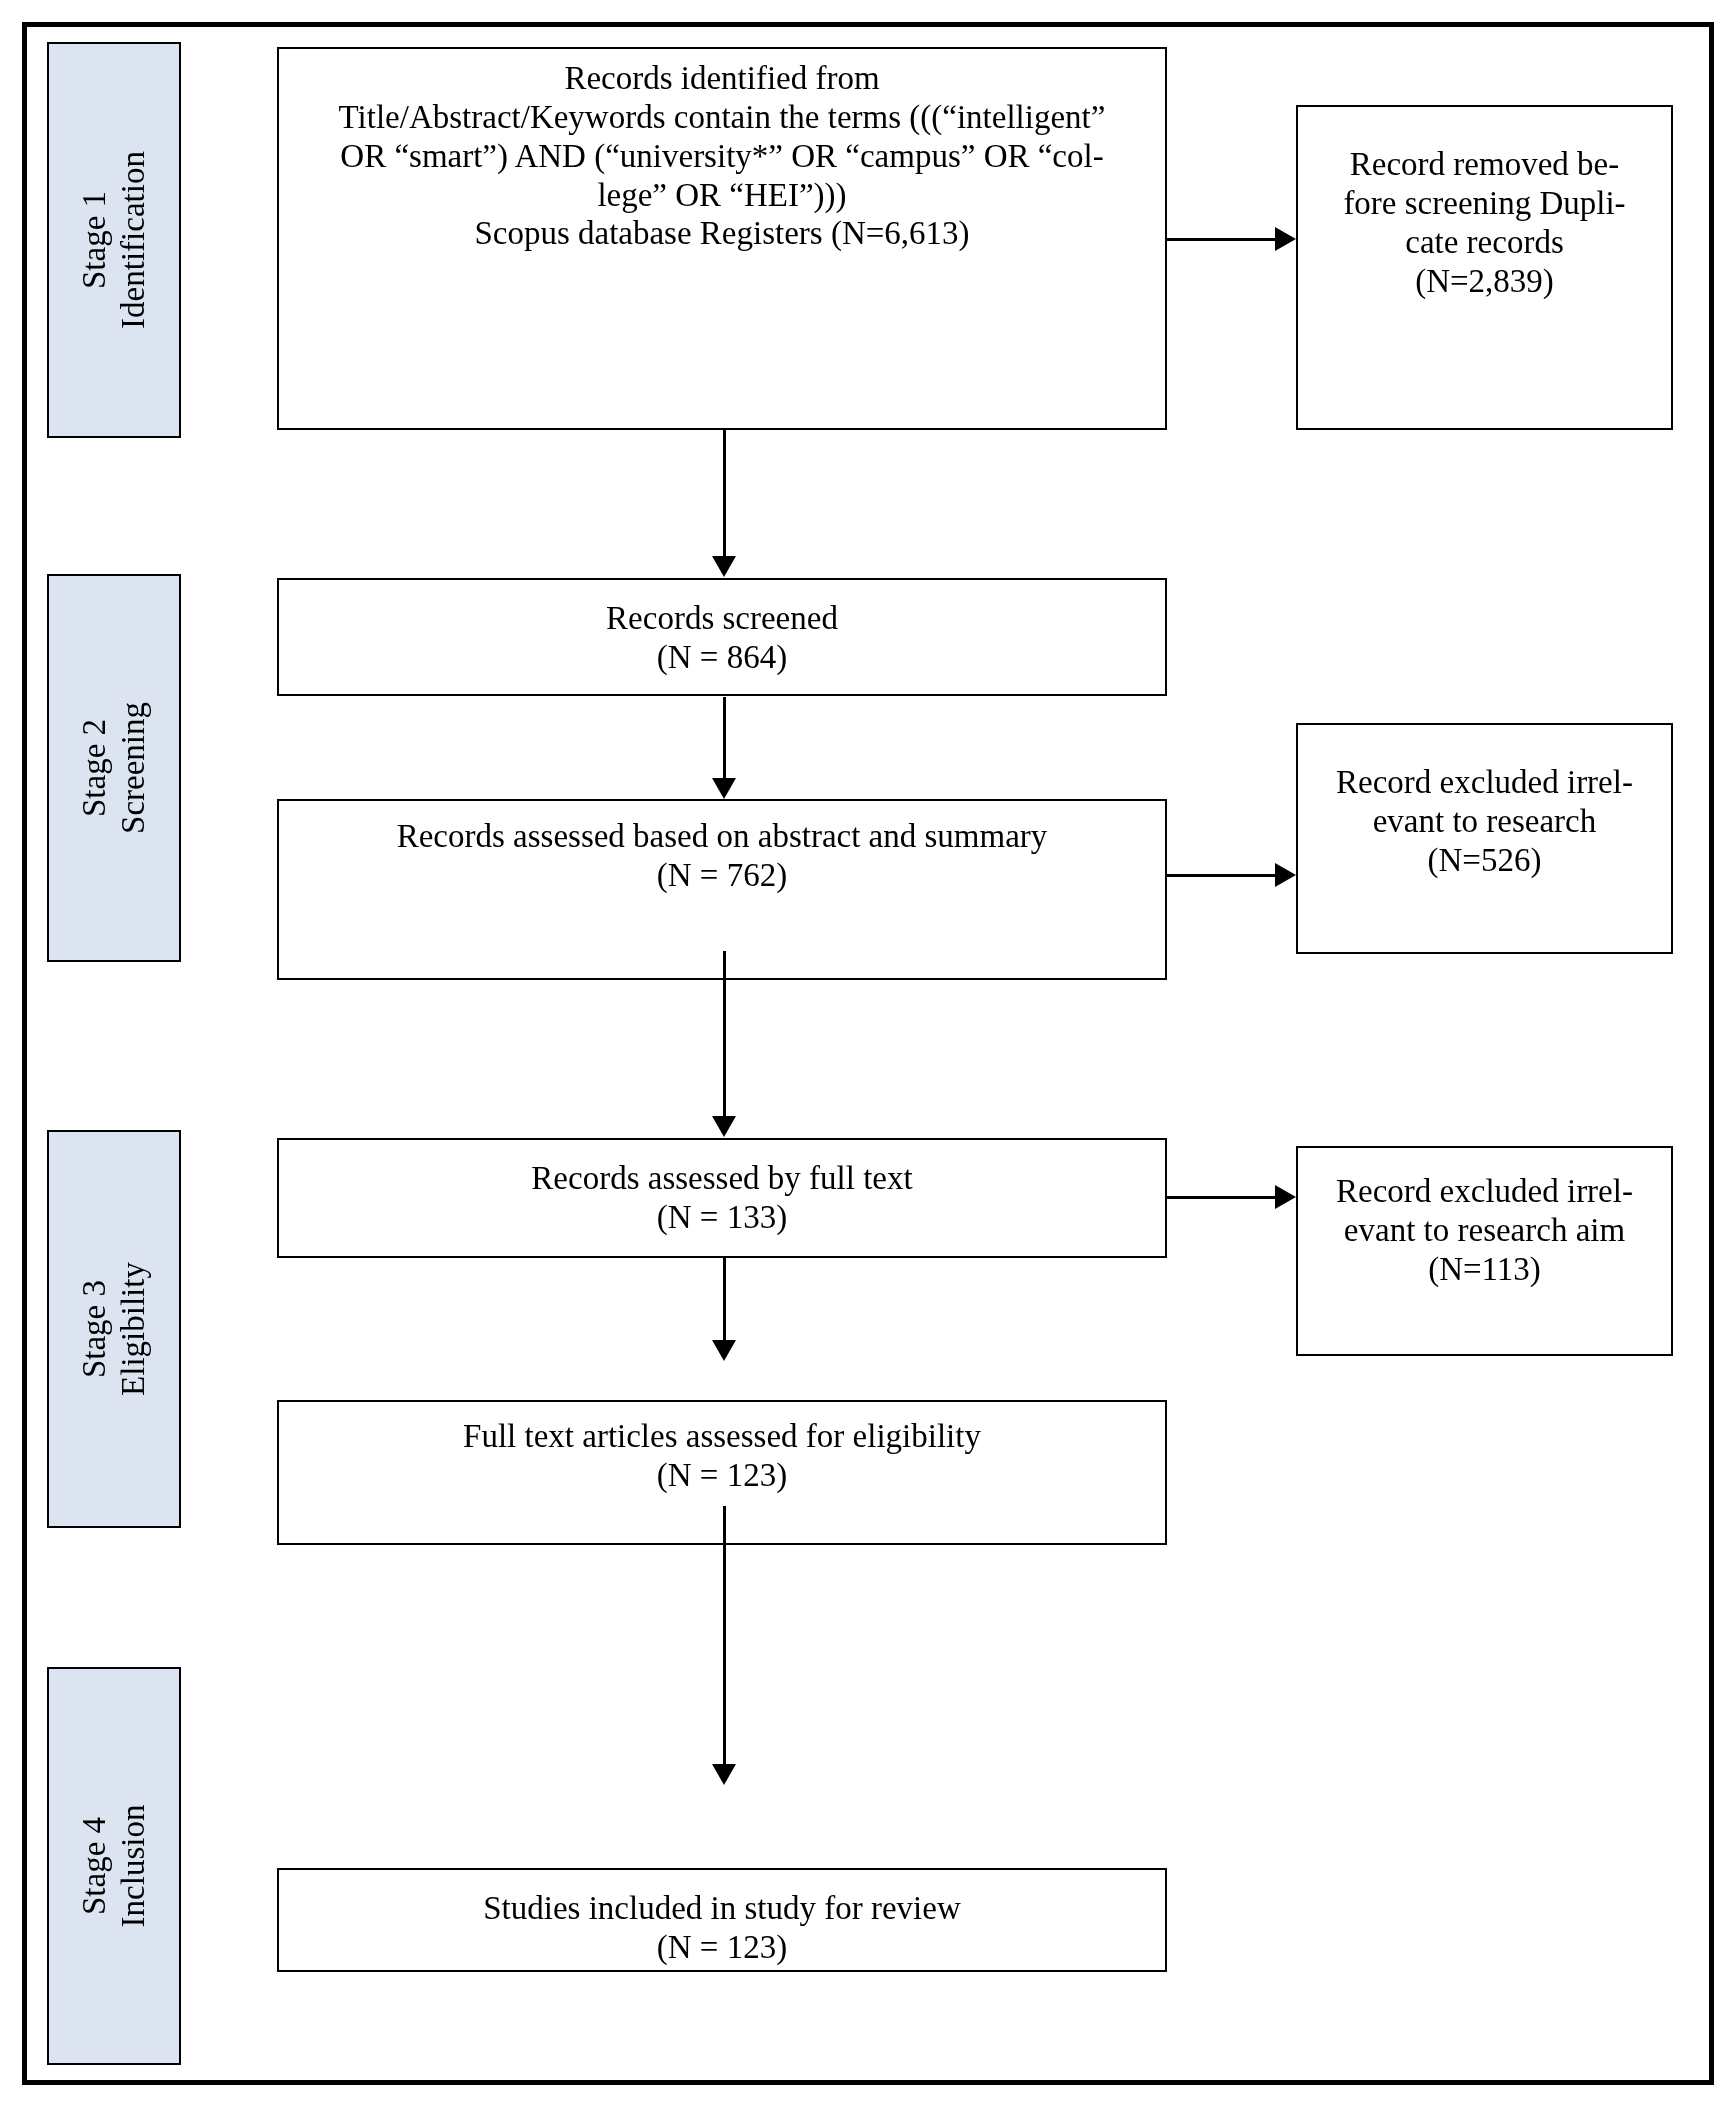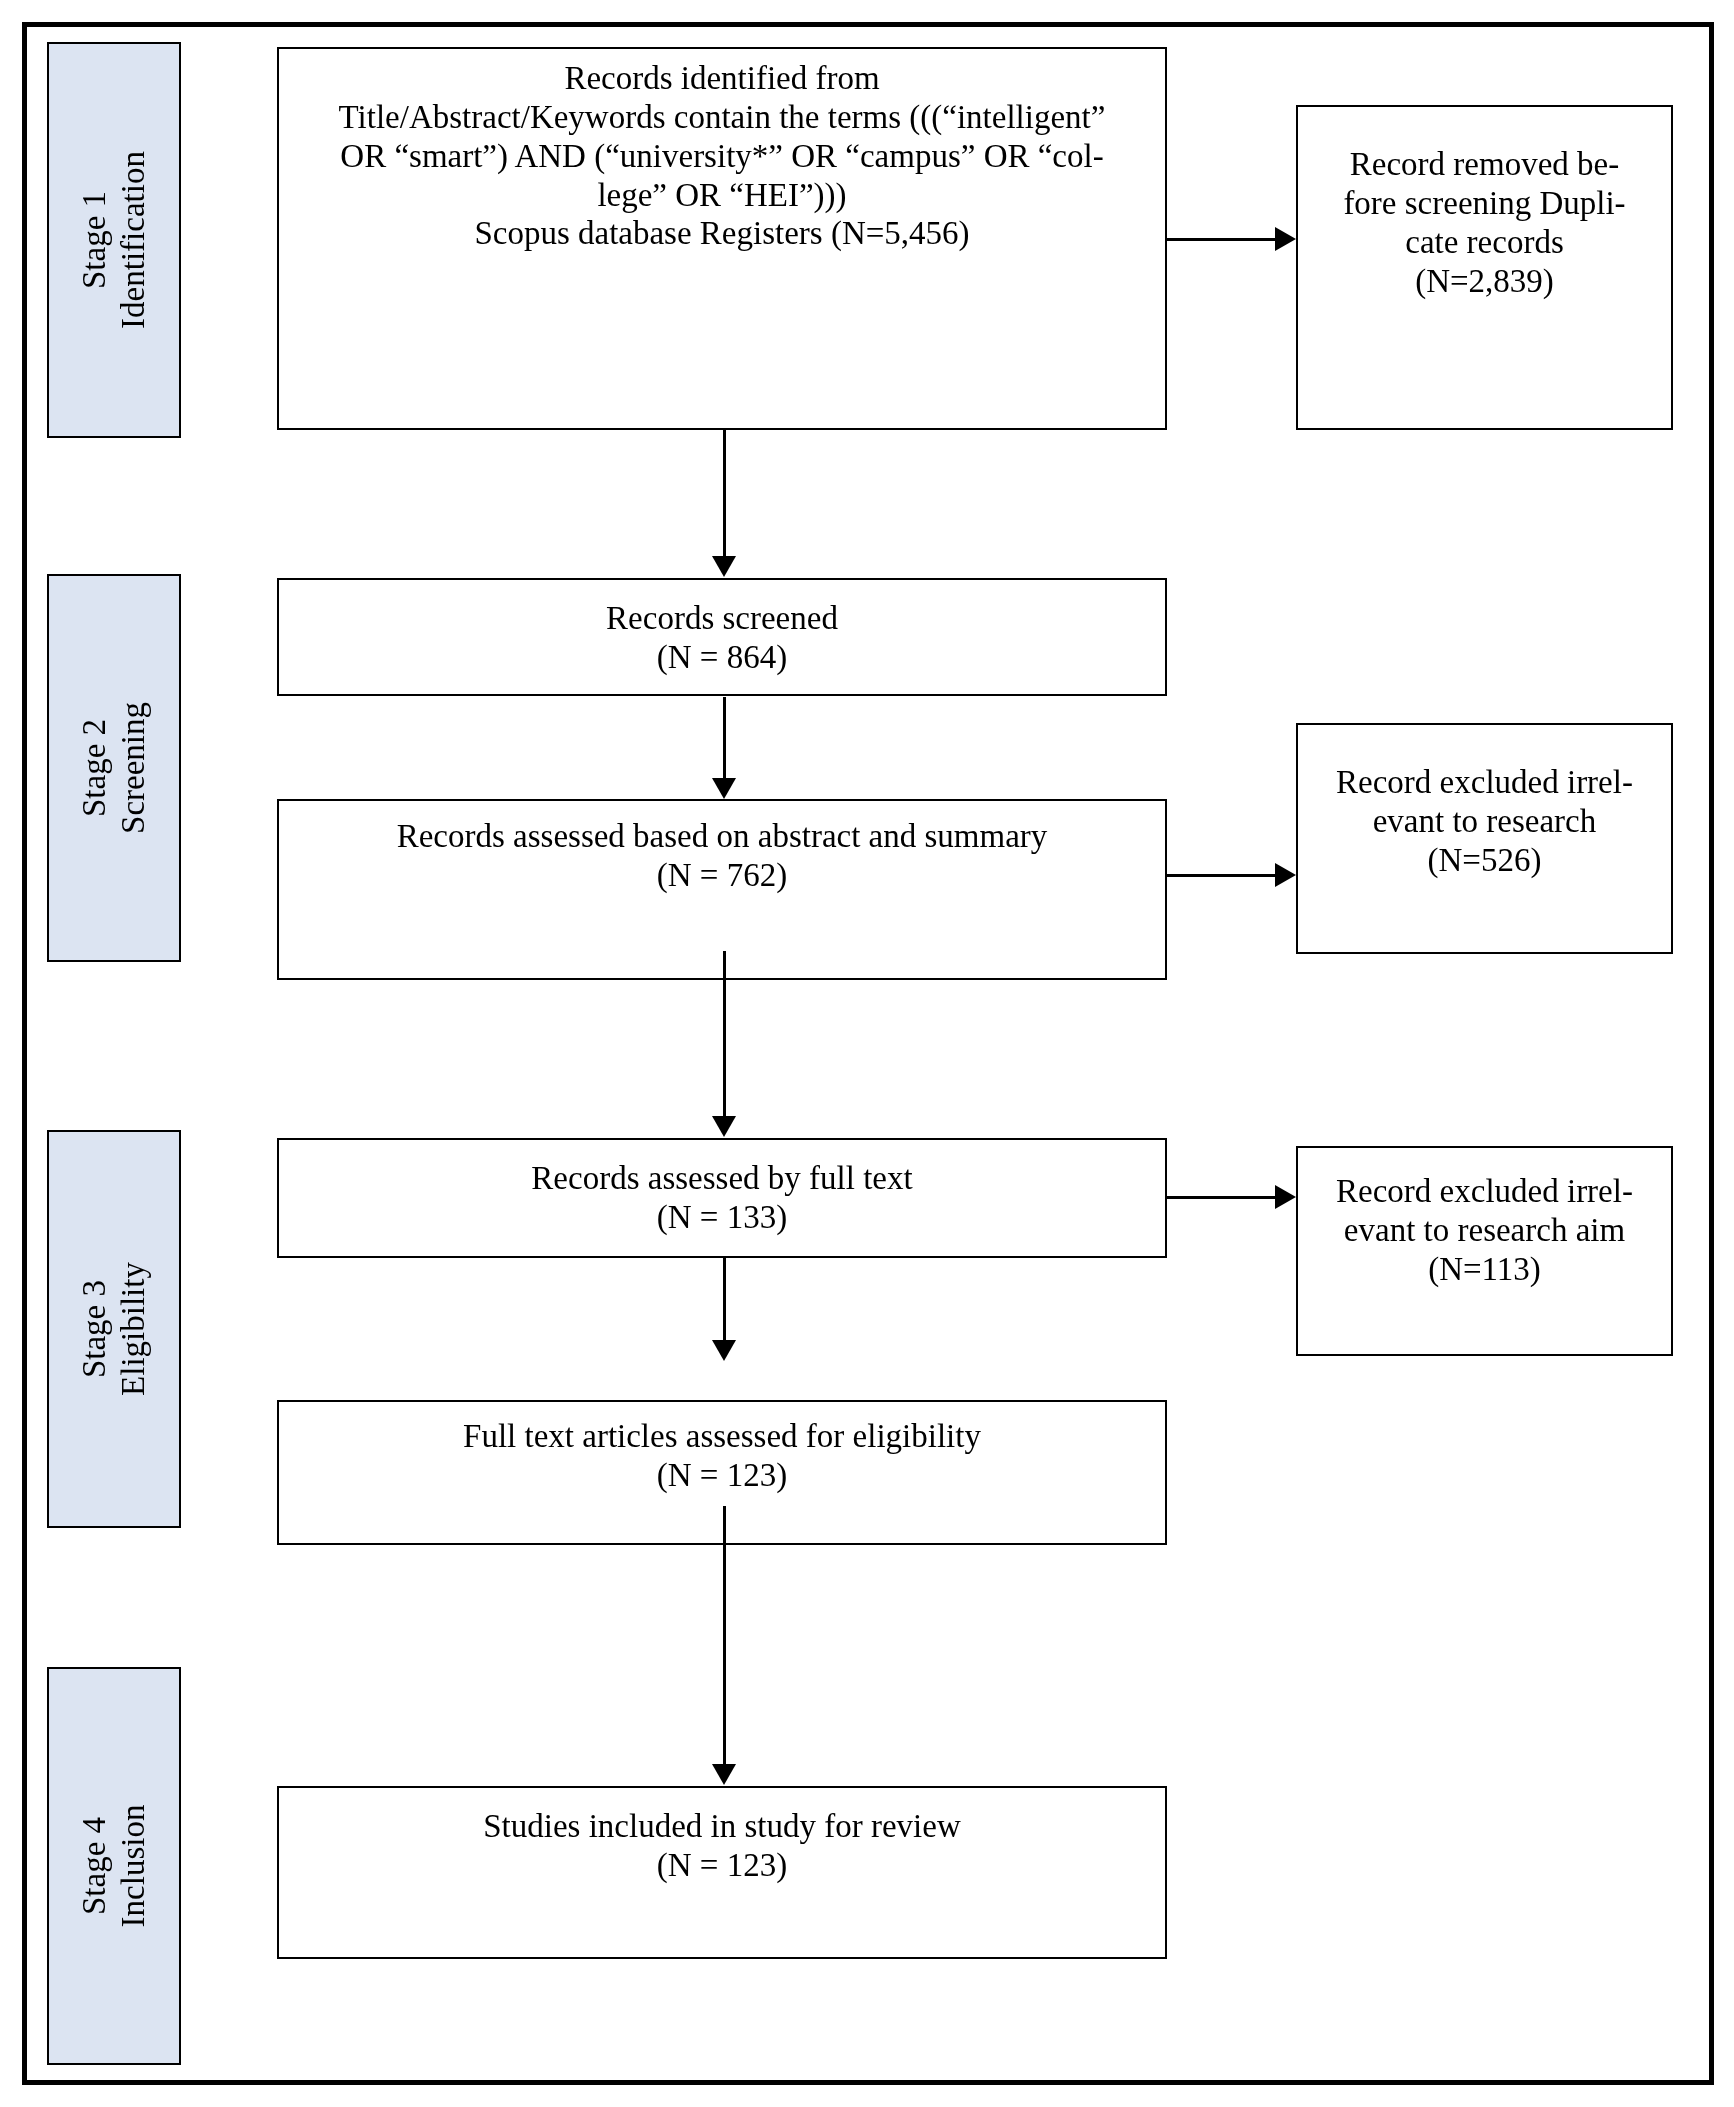--- a/index.html
+++ b/index.html
@@ -121,39 +121,39 @@
   <div class="stage-box" style="top:1667px;height:398px;">
     <div class="stage-label">Stage 4
 Inclusion</div>
   </div>
 
   <div class="flow-box" style="top:47px;height:383px;">
     <div class="box-text pt-18">Records identified from
 Title/Abstract/Keywords contain the terms (((“intelligent”
 OR “smart”) AND (“university*” OR “campus” OR “col-
 lege” OR “HEI”)))
-Scopus database Registers (N=5,456)</div>
+Scopus database Registers (N=6,613)</div>
   </div>
   <div class="flow-box" style="top:578px;height:118px;">
     <div class="box-text pt-35">Records screened
 (N = 864)</div>
   </div>
   <div class="flow-box" style="top:799px;height:181px;">
     <div class="box-text pt-30">Records assessed based on abstract and summary
 (N = 762)</div>
   </div>
   <div class="flow-box" style="top:1138px;height:120px;">
     <div class="box-text pt-35">Records assessed by full text
 (N = 133)</div>
   </div>
   <div class="flow-box" style="top:1400px;height:145px;">
     <div class="box-text pt-28">Full text articles assessed for eligibility
 (N = 123)</div>
   </div>
-  <div class="flow-box" style="top:1786px;height:173px;">
+  <div class="flow-box" style="top:1868px;height:104px;">
     <div class="box-text pt-35">Studies included in study for review
 (N = 123)</div>
   </div>
 
   <div class="side-box" style="top:105px;height:325px;">
     <div class="box-text pt-55">Record removed be-
 fore screening Dupli-
 cate records
 (N=2,839)</div>
   </div>

